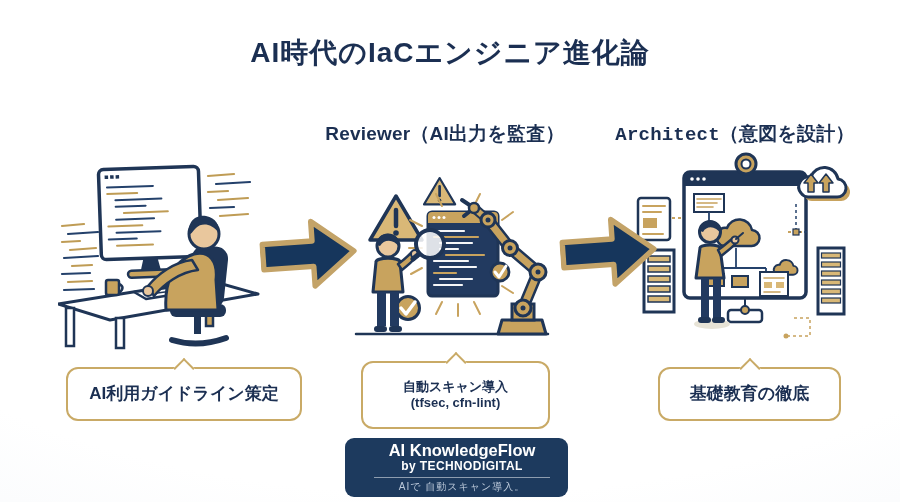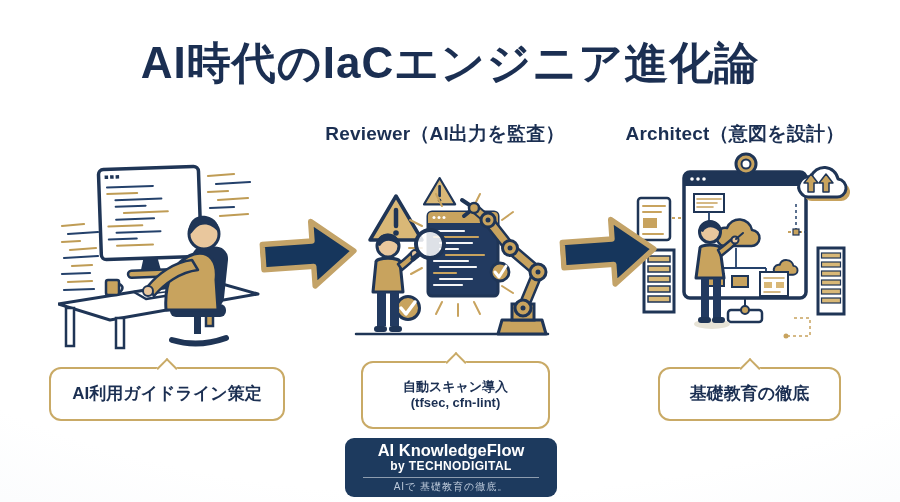--- a/index.html
+++ b/index.html
@@ -3,54 +3,54 @@
 <meta charset="utf-8">
 <style>
   html,body{margin:0;padding:0;}
   body{font-family:"Liberation Sans","DejaVu Sans",sans-serif;}
   .canvas{
     position:relative;width:900px;height:502px;overflow:hidden;
     background:radial-gradient(ellipse 130% 110% at 50% 38%, #ffffff 55%, #f1f4f8 100%);
   }
   .title{
     position:absolute;top:34px;left:0;right:0;text-align:center;
-    color:#1b2f52;font-size:44px;font-weight:800;letter-spacing:1px;
+    color:#1b2f52;font-size:28px;font-weight:800;letter-spacing:1px;
   }
   .col-head{
     position:absolute;top:121px;height:30px;text-align:center;
     color:#1b2f52;font-size:19px;font-weight:700;letter-spacing:.2px;
   }
   .col-head.c1{left:20px;width:290px;}
   .col-head.c2{left:300px;width:290px;}
-  .col-head.c3{left:595px;width:280px;}
+  .col-head.c3{left:595px;width:280px;font-family:Liberation Mono, monospace;}
   .ill{position:absolute;}
   .ill.i1{left:58px;top:158px;width:204px;height:192px;}
   .ill.i2{left:350px;top:156px;width:204px;height:196px;}
   .ill.i3{left:636px;top:152px;width:214px;height:198px;}
   .ill svg{width:100%;height:100%;display:block;}
   .arrow{position:absolute;width:98px;height:80px;transform:rotate(-4deg);}
   .arrow.a1{left:260px;top:214px;}
   .arrow.a2{left:560px;top:212px;}
   .bubble{
     position:absolute;background:#ffffff;border:2.5px solid #c9aa66;border-radius:12px;
     display:flex;flex-direction:column;align-items:center;justify-content:center;
     color:#1b2f52;font-weight:700;font-size:17px;line-height:1.25;text-align:center;
   }
   .bubble .notch{
     position:absolute;top:-8px;left:50%;width:13px;height:13px;background:#ffffff;
     border-top:2.5px solid #c9aa66;border-left:2.5px solid #c9aa66;
     transform:translateX(-50%) rotate(45deg);
   }
-  .bubble.b1{left:49px;top:367px;width:232px;height:50px;}
+  .bubble.b1{left:66px;top:367px;width:232px;height:50px;}
   .bubble.b2{left:361px;top:361px;width:185px;height:64px;font-size:13px;text-align:center;}
   .bubble.b3{left:658px;top:367px;width:179px;height:50px;}
   .footer-badge{
     position:absolute;left:345px;top:438px;width:212px;height:59px;
     background:#1d3a5e;border-radius:9px;color:#ffffff;
-    display:flex;flex-direction:column;align-items:center;justify-content:center;
+    display:flex;flex-direction:column;align-items:center;justify-content:center;padding-left:11px;
   }
   .footer-brand{font-size:16.5px;font-weight:800;line-height:1.1;}
   .footer-byline{font-size:12px;font-weight:700;letter-spacing:.4px;line-height:1.2;}
   .footer-divider{width:176px;border-top:1px solid rgba(255,255,255,.5);margin:3px 0 2px;}
   .footer-tagline{font-size:10px;color:#bcc9da;letter-spacing:1px;}
 </style>
 </head>
 <body>
 
 <div class="canvas">
@@ -339,16 +339,16 @@
   </div>
   <div class="bubble b3">
     <span class="notch"></span>
     <span>基礎教育の徹底</span>
   </div>
 
   <div class="footer-badge">
     <span class="footer-brand">AI KnowledgeFlow</span>
     <span class="footer-byline">by TECHNODIGITAL</span>
     <span class="footer-divider"></span>
-    <span class="footer-tagline">AIで 基礎教育の徹底。</span>
+    <span class="footer-tagline">AIで 自動スキャン導入。</span>
   </div>
 
 </div>
 
 </body></html>

